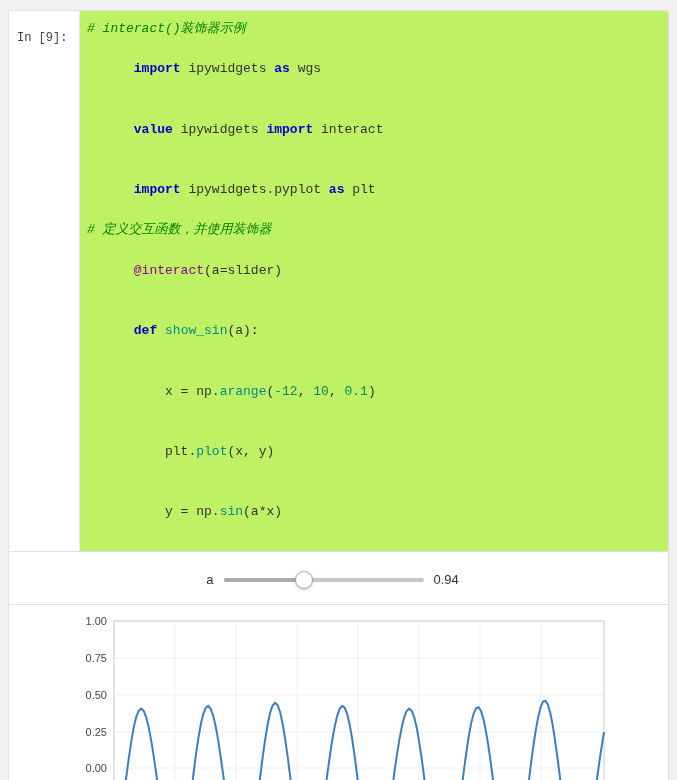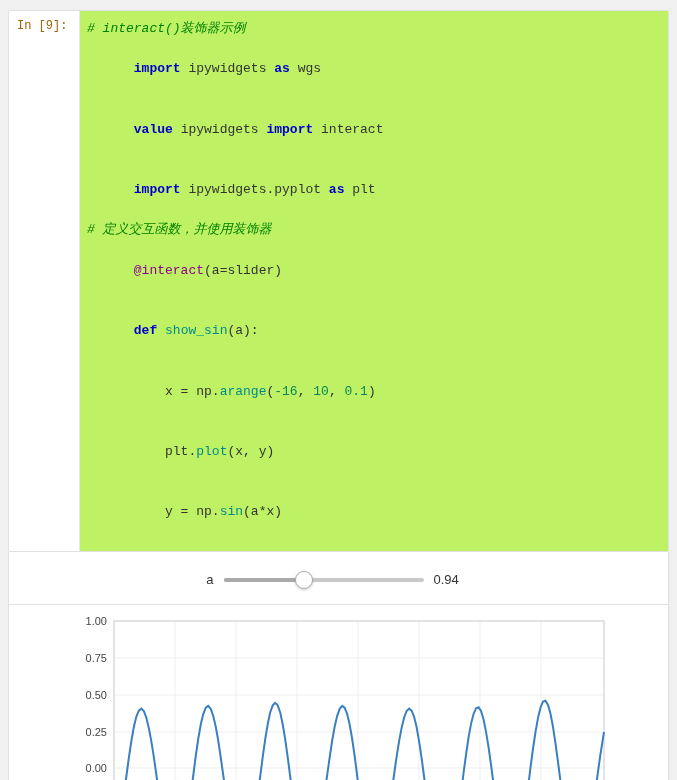--- a/index.html
+++ b/index.html
@@ -14,24 +14,24 @@
     .notebook-cell {
       background: #fff;
       margin: 10px 8px 0 8px;
       border: 1px solid #e0e0e0;
       border-radius: 2px;
       display: flex;
       flex-direction: row;
     }
 
     .cell-label {
-      color: #a16207;
+      color: #404040;
       font-size: 12px;
       min-width: 70px;
-      padding: 8px 4px 8px 8px;
+      padding: 20px 4px 8px 8px;
       white-space: nowrap;
       font-family: 'Courier New', Courier, monospace;
     }
 
     .cell-code {
       flex: 1;
       padding: 8px 8px 8px 7px;
       line-height: 1.55;
       background: #bef264;
       border-left: 1px solid #e8e8e8;
@@ -175,21 +175,21 @@
 
     <span class="code-line">
       <span class="deco">@interact</span><span class="plain">(a=slider)</span>
     </span>
 
     <span class="code-line">
       <span class="kw">def</span><span class="plain"> </span><span class="fn">show_sin</span><span class="plain">(a):</span>
     </span>
 
     <span class="code-line">
-      <span class="plain">    x = np.</span><span class="fn">arange</span><span class="plain">(</span><span class="num">-16</span><span class="plain">, </span><span class="num">10</span><span class="plain">, </span><span class="num">0.1</span><span class="plain">)</span>
+      <span class="plain">    x = np.</span><span class="fn">arange</span><span class="plain">(</span><span class="num">-12</span><span class="plain">, </span><span class="num">10</span><span class="plain">, </span><span class="num">0.1</span><span class="plain">)</span>
     </span>
 
     <span class="code-line">
       <span class="plain">    plt.</span><span class="fn">plot</span><span class="plain">(x, y)</span>
     </span>
 
     <span class="code-line">
       <span class="plain">    y = np.</span><span class="fn">sin</span><span class="plain">(a*x)</span>
     </span>
   </div>

